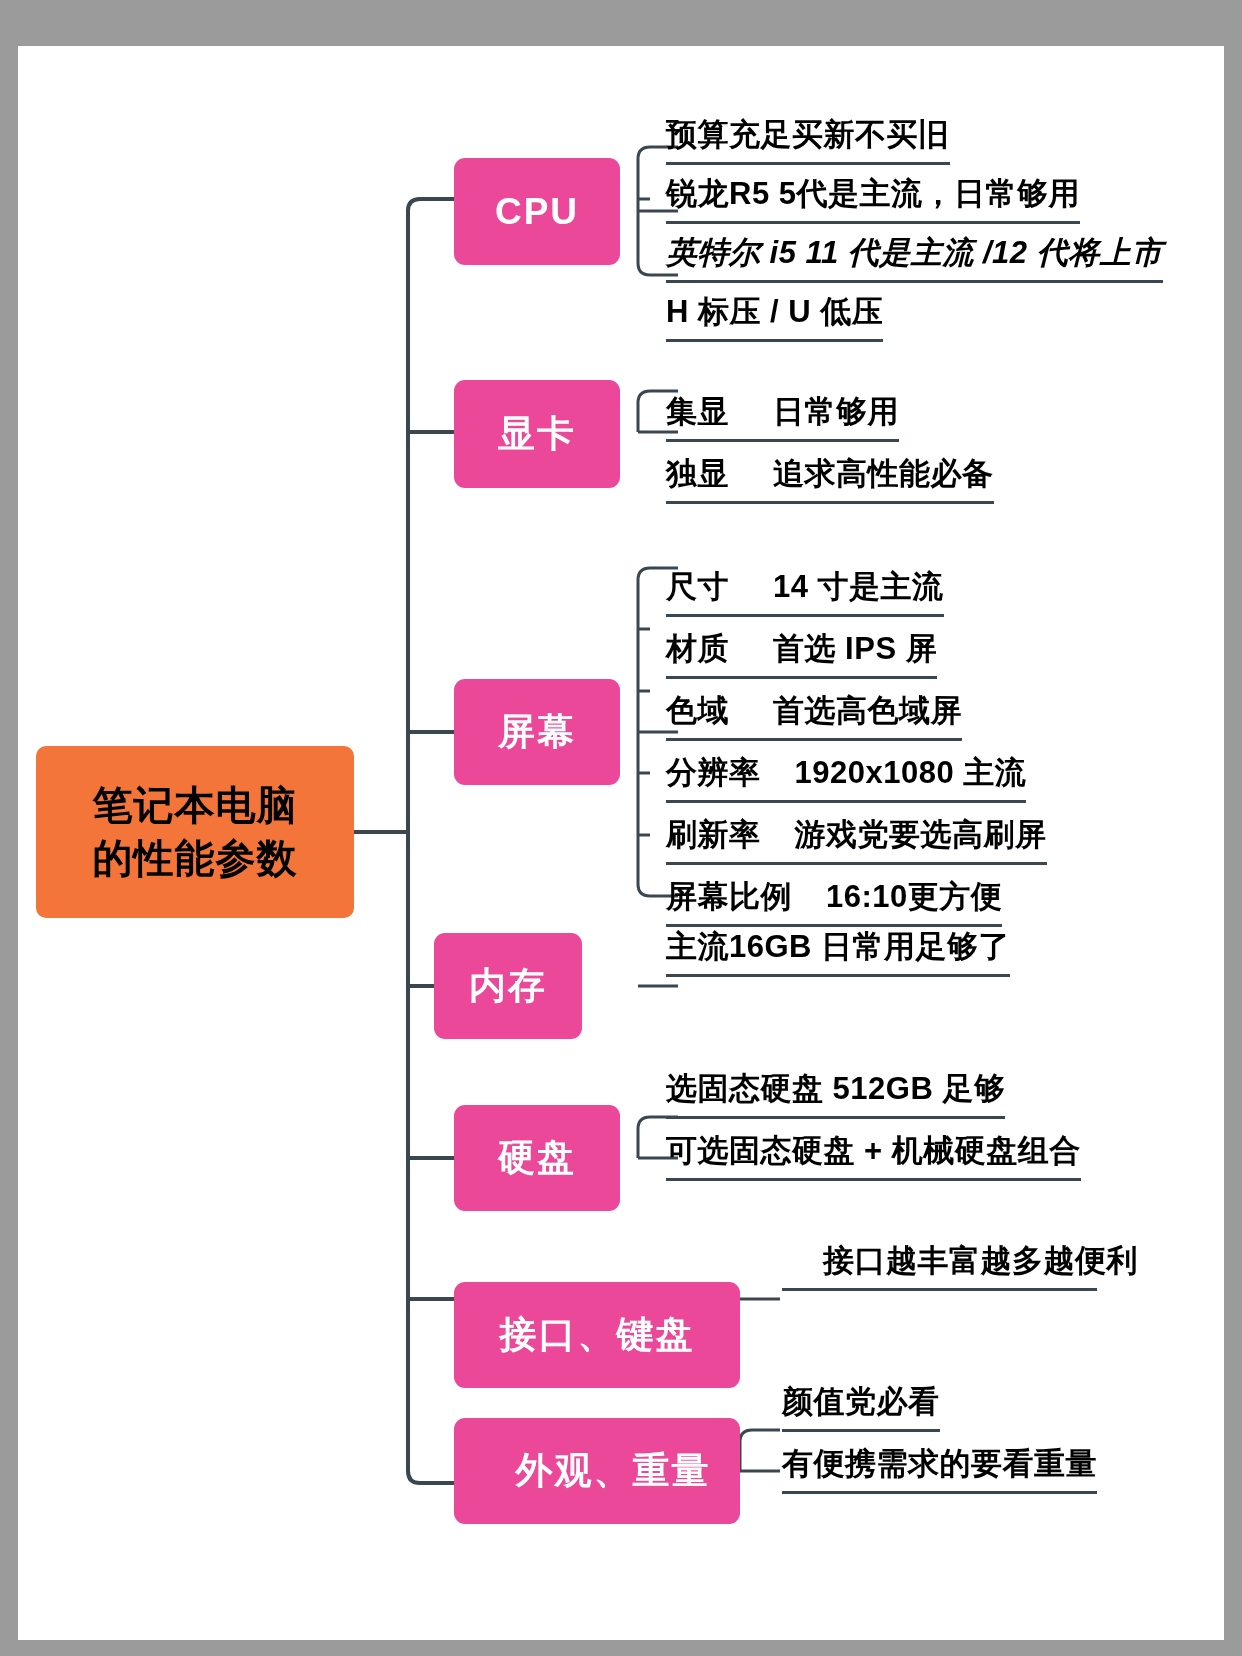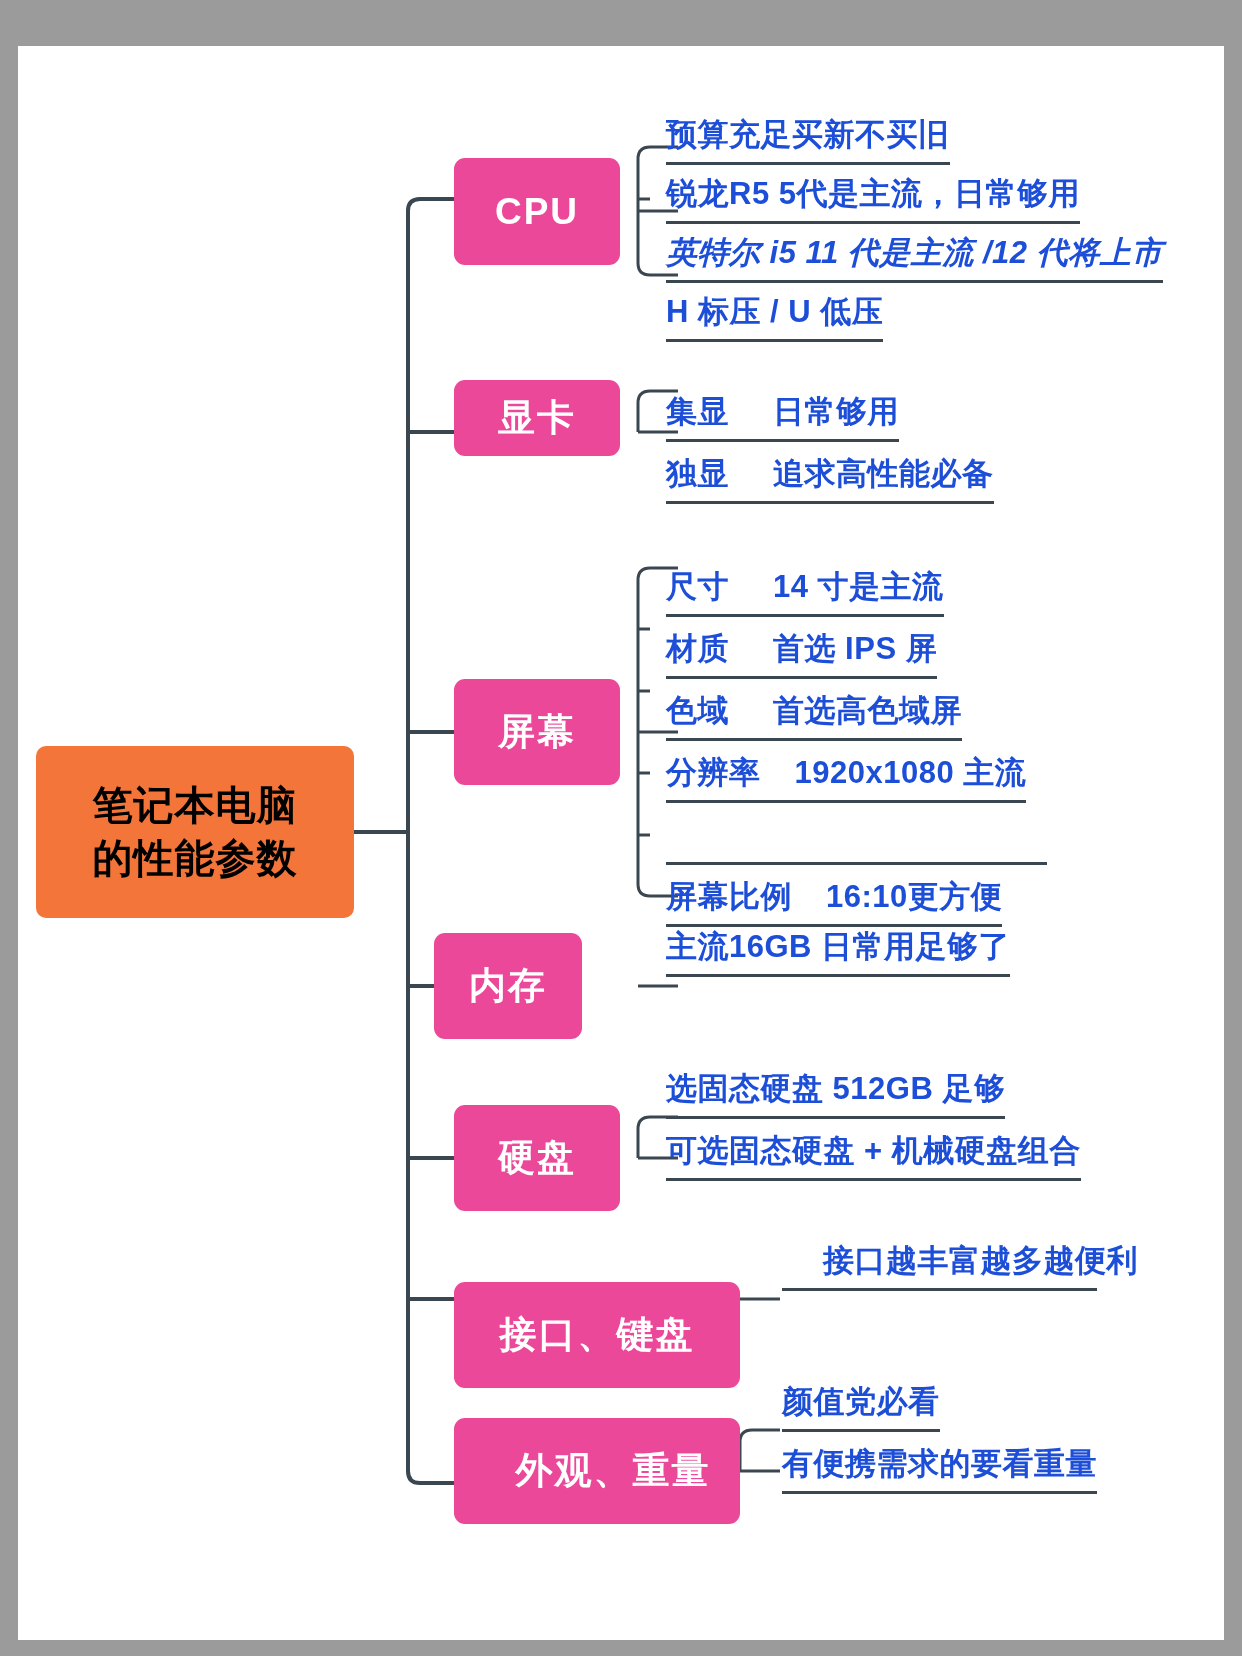--- a/index.html
+++ b/index.html
@@ -76,21 +76,21 @@
     letter-spacing: 2px;
     white-space: nowrap;
   }
 
   
   .leaf {
     position: absolute;
     display: flex;
     align-items: baseline;
     white-space: nowrap;
-    color: #1d4ed8;
+    color: #000000;
   }
   .leaf-key {
     font-size: 31px;
     font-weight: bold;
     letter-spacing: 0.5px;
   }
   .leaf-val {
     font-size: 31px;
     font-weight: bold;
     letter-spacing: 0.5px;
@@ -147,21 +147,21 @@
     <span class="leaf-key">H 标压 / U 低压</span>
   </div>
 
   <svg style="position:absolute;left:0;top:0;width:1206px;height:1594px;" fill="none">
     <g stroke="#3A4650" stroke-width="3">
       <path d="M620 386 V 357 q0 -12 12 -12 H 660"></path>
       <path d="M620 386 H 660"></path>
     </g>
   </svg>
 
-  <div class="branch-node" style="left:436px;top:334px;width:166px;height:76px;">
+  <div class="branch-node" style="left:436px;top:334px;width:166px;height:108px;">
     <span class="branch-text">显卡</span>
   </div>
 
   <div class="leaf" style="left:648px;top:345px;">
     <span class="leaf-key">集显</span>
     <span class="leaf-gap-lg"></span>
     <span class="leaf-val">日常够用</span>
   </div>
   <div class="leaf" style="left:648px;top:407px;">
     <span class="leaf-key">独显</span>
@@ -197,20 +197,25 @@
   </div>
   <div class="leaf" style="left:648px;top:644px;align-items:flex-end;">
     <span class="leaf-key">色域</span>
     <span class="leaf-gap-lg"></span>
     <span class="leaf-val">首选高色域屏</span>
   </div>
   <div class="leaf" style="left:648px;top:706px;">
     <span class="leaf-key">分辨率</span>
     <span class="leaf-gap-md"></span>
     <span class="leaf-val">1920x1080 主流</span>
+  </div>
+  <div class="leaf" style="left:648px;top:768px;">
+    <span class="leaf-key">刷新率</span>
+    <span class="leaf-gap-md"></span>
+    <span class="leaf-val">游戏党要选高刷屏</span>
   </div>
   <div class="leaf" style="left:648px;top:830px;">
     <span class="leaf-key">屏幕比例</span>
     <span class="leaf-gap-md"></span>
     <span class="leaf-val">16:10更方便</span>
   </div>
 
   <svg style="position:absolute;left:0;top:0;width:1206px;height:1594px;" fill="none">
     <g stroke="#3A4650" stroke-width="3">
       <path d="M620 940 H 660"></path>

